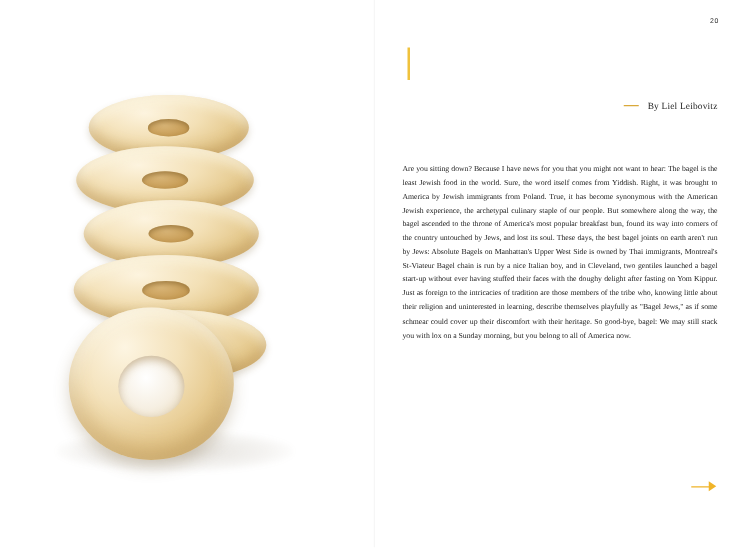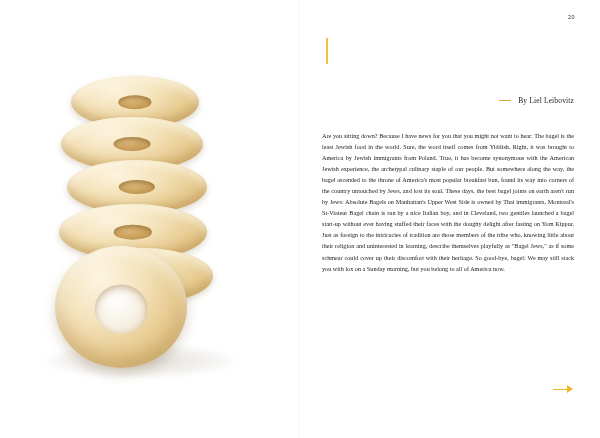--- a/index.html
+++ b/index.html
@@ -143,21 +143,21 @@
     font-family: "Liberation Serif", serif;
     font-weight: bold;
     font-size: 25px;
     line-height: 1;
     color: #1a1a1a;
     letter-spacing: 0.2px;
   }
   .byline-row {
     position: absolute;
     right: 26px;
-    top: 96px;
+    top: 80px;
     display: flex;
     align-items: center;
     gap: 7px;
   }
   .byline-dash {
     width: 12px;
     height: 1px;
     background: #d9a93a;
   }
   .byline {

